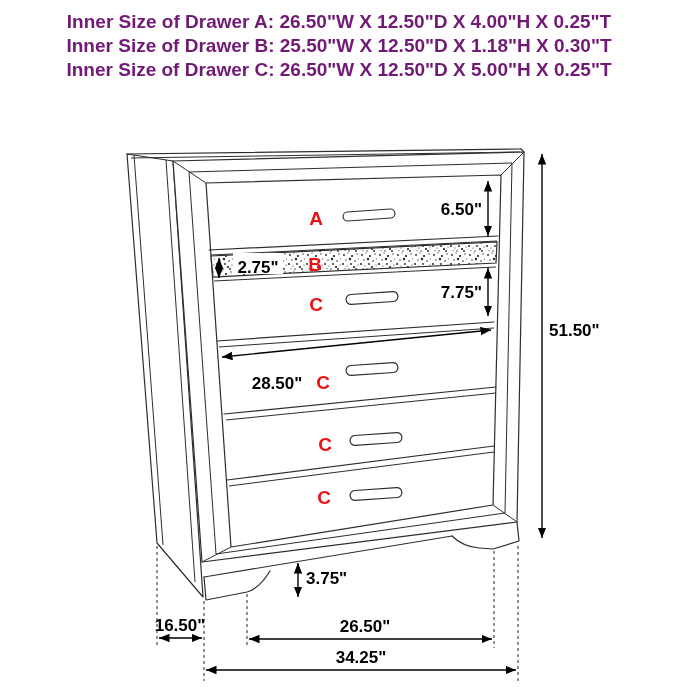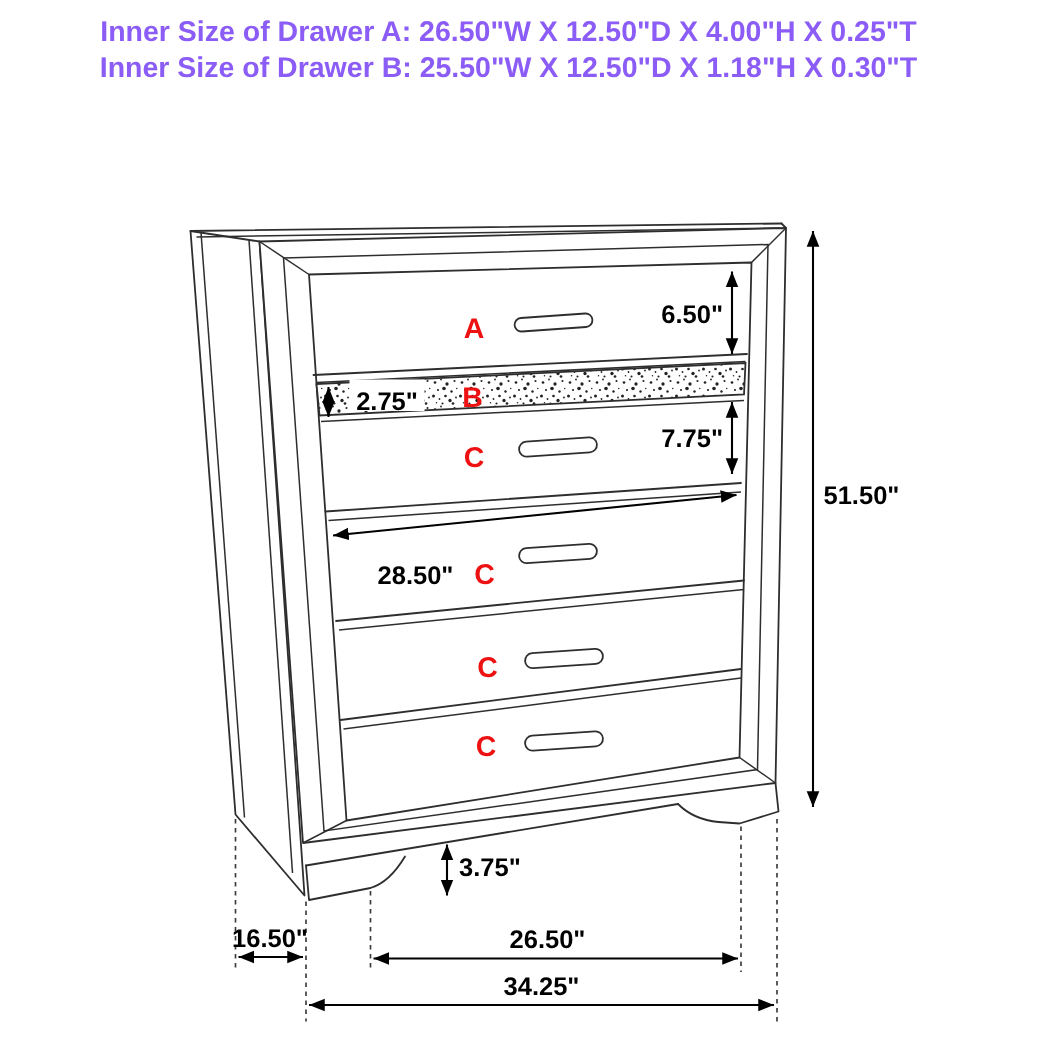--- a/index.html
+++ b/index.html
@@ -1,36 +1,37 @@
 <!DOCTYPE html>
 <html><head>
 <meta charset="utf-8">
 <style>
   html,body{margin:0;padding:0;background:#ffffff;}
   .canvas{position:relative;width:700px;height:700px;background:#fff;overflow:hidden;
           font-family:"Liberation Sans",sans-serif;}
   .hdr{position:absolute;top:10px;left:0;width:678px;text-align:center;
-       font-weight:bold;font-size:19px;line-height:24px;color:#8b5cf6;letter-spacing:0px;}
+       font-weight:bold;font-size:19px;line-height:24px;color:#701a75;letter-spacing:0px;}
   svg{position:absolute;top:0;left:0;}
   .ln{stroke:#2e2e2e;stroke-width:1.2;fill:none;stroke-linecap:round;stroke-linejoin:round;}
   .lnthin{stroke:#2e2e2e;stroke-width:1;fill:none;}
   .wfill{fill:#ffffff;}
   .dimln{stroke:#000;stroke-width:1.4;fill:none;}
   .dot{stroke:#3a3a3a;stroke-width:1.1;fill:none;stroke-dasharray:3 3;}
   .dim{font-family:"Liberation Sans",sans-serif;font-weight:bold;font-size:17px;fill:#000;}
   .red{font-family:"Liberation Sans",sans-serif;font-weight:bold;font-size:19px;fill:#ee1111;}
 </style>
 </head>
 <body>
 
 <div class="canvas">
 
   <div class="hdr">
     <div>Inner Size of Drawer A: 26.50"W X 12.50"D X 4.00"H X 0.25"T</div>
     <div>Inner Size of Drawer B: 25.50"W X 12.50"D X 1.18"H X 0.30"T</div>
+    <div>Inner Size of Drawer C: 26.50"W X 12.50"D X 5.00"H X 0.25"T</div>
   </div>
 
   <svg width="700" height="700" viewBox="0 0 700 700">
     <defs>
       <marker id="arr" markerUnits="userSpaceOnUse" markerWidth="12" markerHeight="11" refX="10.5" refY="5" orient="auto-start-reverse">
         <path d="M0,0.8 L10.5,5 L0,9.2 z" fill="#000"></path>
       </marker>
       <pattern id="speck" width="18" height="18" patternUnits="userSpaceOnUse">
         <rect width="18" height="18" fill="#ffffff"></rect>
         <circle cx="2" cy="3" r="0.9" fill="#222"></circle>

